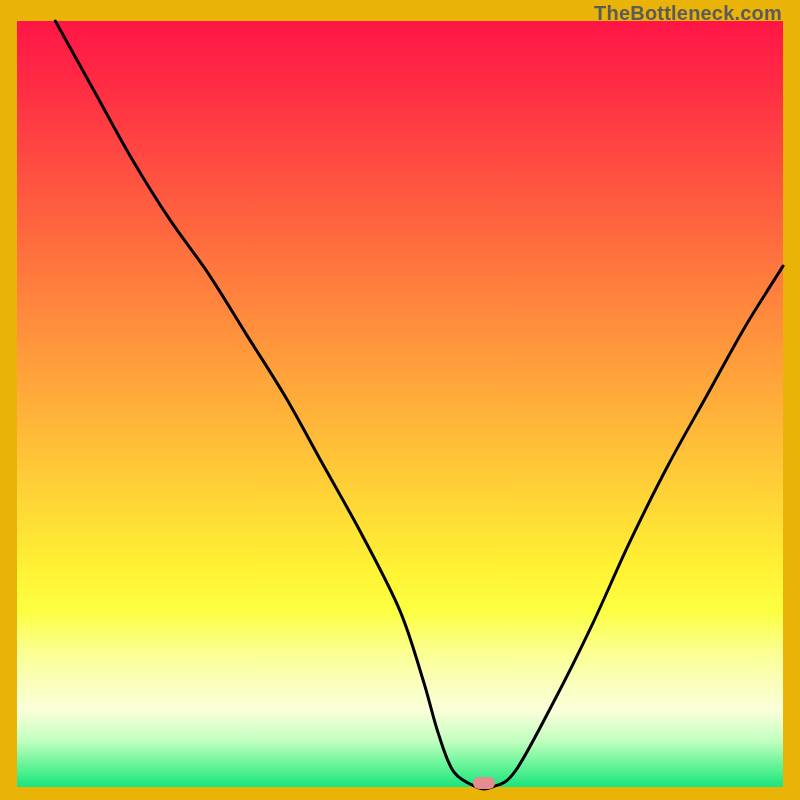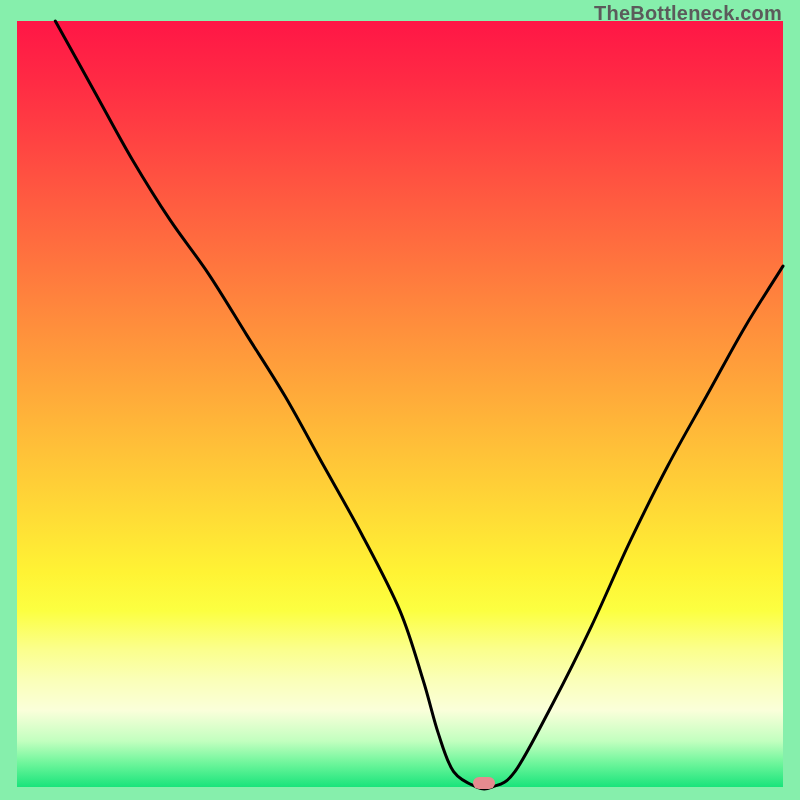--- a/index.html
+++ b/index.html
@@ -9,21 +9,21 @@
     height: 800px;
     background: #000;
     overflow: hidden;
   }
   .frame {
     position: absolute;
     left: 0;
     top: 0;
     width: 800px;
     height: 800px;
-    background: #86efac;
+    background: #eab308;
   }
   .plot-area {
     position: absolute;
     left: 17px;
     top: 21px;
     width: 766px;
     height: 766px;
     
     background: linear-gradient(
       to bottom,

